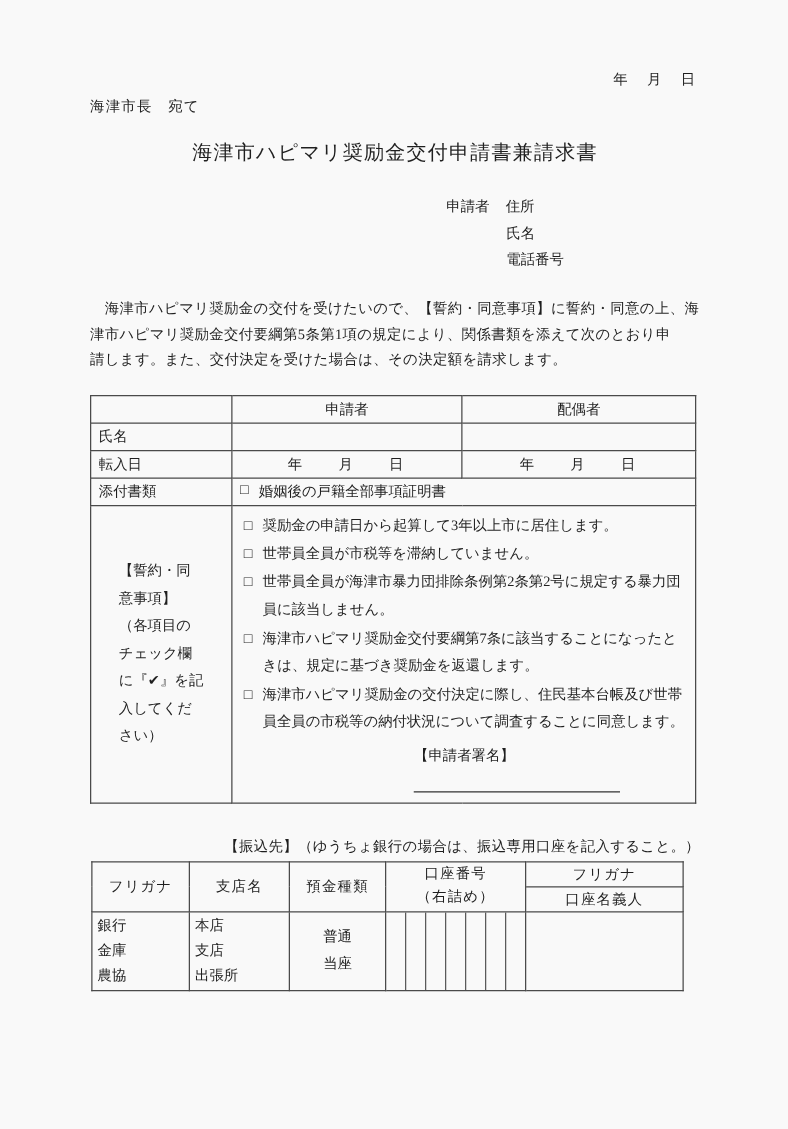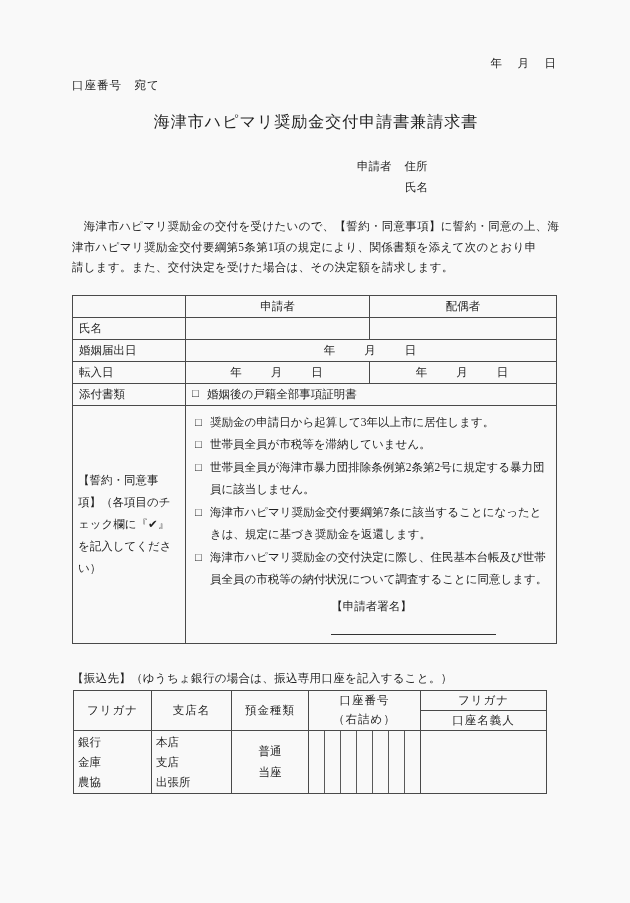--- a/index.html
+++ b/index.html
@@ -30,56 +30,57 @@
     letter-spacing: 0.3px;
   }
 
   table { border-collapse: collapse; table-layout: fixed; }
   .main-table { margin-top: 17px; width: 484px; }
   .main-table td { border: 1px solid #4a4a4a; padding: 0 6px; height: 21px; vertical-align: middle; }
   .main-table { border: 1.5px solid #3c3c3c; }
   .ctr { text-align: center; }
   .wide-date { letter-spacing: 2px; }
 
-  .pledge-label-cell { vertical-align: middle; padding: 4px 5px !important; line-height: 22px; }
+  .pledge-label-cell { vertical-align: middle; padding: 4px 22px !important; line-height: 22px; }
   .pledge-content-cell { vertical-align: top !important; padding: 5px 8px 8px 9px !important; }
   .pledge-item { display: flex; line-height: 22.5px; }
   .cbx { width: 15px; flex: 0 0 15px; }
   .cbx-text { flex: 1; }
   .attach-item { display: flex; }
   .sig-label { text-align: center; line-height: 24px; margin-top: 3px; }
   .sig-line { border-bottom: 1px solid #333; width: 165px; height: 16px; margin: 0 52px 0 auto; }
 
-  .bank-heading { margin-top: 27px; letter-spacing: 0.3px; }
+  .bank-heading { margin-top: 27px; letter-spacing: 0.3px; text-align: right; }
   .bank-table { margin-top: 4px; width: 473px; border: 1.5px solid #3c3c3c; margin-left: 1px; }
   .bank-table td { border: 1px solid #4a4a4a; vertical-align: middle; padding: 0 4px; }
   .bank-table .hdr { text-align: center; height: 19px; letter-spacing: 1px; }
   .acct-hdr { line-height: 19px; }
   .opt-cell { text-align: left; padding-right: 14px !important; line-height: 20px; height: 62px; }
   .type-cell { text-align: center; line-height: 21px; }
   .boxes-cell { padding: 0 !important; height: 62px; }
   .digit-boxes { display: flex; height: 100%; }
   .digit-box { flex: 1; border-left: 1px solid #5a5a5a; }
   .digit-box:first-child { border-left: none; }
 </style>
 </head>
 <body>
 
 <div class="page">
 
   <div class="date-line">年　月　日</div>
-  <div class="addressee">口座番号　宛て</div>
+  <div class="addressee">海津市長　宛て</div>
   <h1 class="title">海津市ハピマリ奨励金交付申請書兼請求書</h1>
 
   <div class="applicant-block">
     <div class="applicant-first">
       <span class="applicant-label">申請者</span>
       <span>住所</span>
     </div>
     <div style="margin-left: 48px;">氏名</div>
+    <div style="margin-left: 48px;">電話番号</div>
   </div>
 
   <p class="body-par">　海津市ハピマリ奨励金の交付を受けたいので、【誓約・同意事項】に誓約・同意の上、海
 津市ハピマリ奨励金交付要綱第5条第1項の規定により、関係書類を添えて次のとおり申
 請します。また、交付決定を受けた場合は、その決定額を請求します。</p>
 
   <table class="main-table">
     <colgroup>
         <col style="width:113px">
         <col style="width:184px">
@@ -88,24 +89,20 @@
     <tbody>
         <tr>
       <td></td>
       <td class="ctr">申請者</td>
       <td class="ctr">配偶者</td>
     </tr>
     <tr>
       <td>氏名</td>
       <td></td>
       <td></td>
-    </tr>
-    <tr>
-      <td>婚姻届出日</td>
-      <td class="ctr wide-date" colspan="2">年　　月　　日</td>
     </tr>
     <tr>
       <td>転入日</td>
       <td class="ctr wide-date">年　　月　　日</td>
       <td class="ctr wide-date">年　　月　　日</td>
     </tr>
     <tr>
       <td>添付書類</td>
       <td colspan="2">
         <span class="attach-item">

